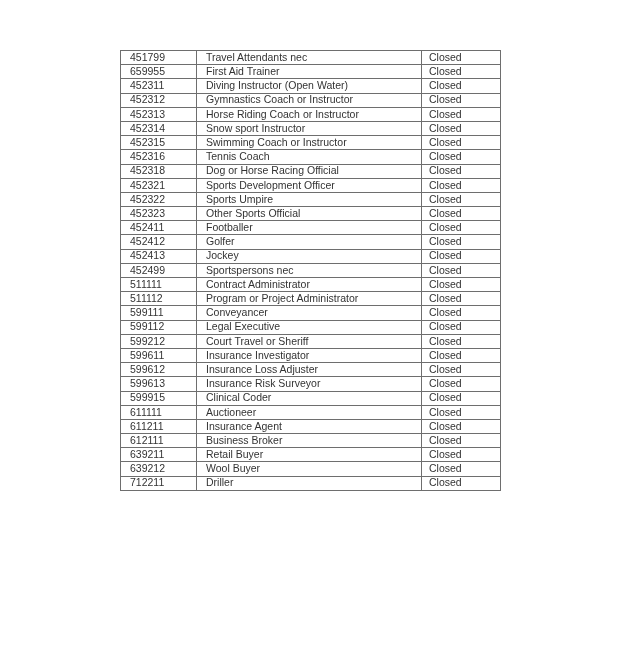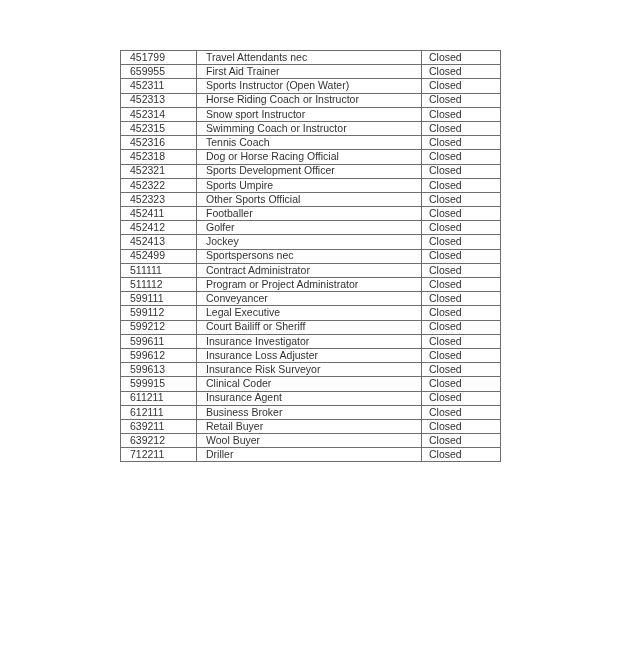--- a/index.html
+++ b/index.html
@@ -68,24 +68,29 @@
         </tr>
 
         <tr>
           <td class="code-cell">659955</td>
           <td class="name-cell">First Aid Trainer</td>
           <td class="status-cell">Closed</td>
         </tr>
 
         <tr>
           <td class="code-cell">452311</td>
-          <td class="name-cell">Sports Instructor (Open Water)</td>
-          <td class="status-cell">Closed</td>
-        </tr>
-
+          <td class="name-cell">Diving Instructor (Open Water)</td>
+          <td class="status-cell">Closed</td>
+        </tr>
+
+        <tr>
+          <td class="code-cell">452312</td>
+          <td class="name-cell">Gymnastics Coach or Instructor</td>
+          <td class="status-cell">Closed</td>
+        </tr>
 
         <tr>
           <td class="code-cell">452313</td>
           <td class="name-cell">Horse Riding Coach or Instructor</td>
           <td class="status-cell">Closed</td>
         </tr>
 
         <tr>
           <td class="code-cell">452314</td>
           <td class="name-cell">Snow sport Instructor</td>
@@ -172,21 +177,21 @@
         </tr>
 
         <tr>
           <td class="code-cell">599112</td>
           <td class="name-cell">Legal Executive</td>
           <td class="status-cell">Closed</td>
         </tr>
 
         <tr>
           <td class="code-cell">599212</td>
-          <td class="name-cell">Court Bailiff or Sheriff</td>
+          <td class="name-cell">Court Travel or Sheriff</td>
           <td class="status-cell">Closed</td>
         </tr>
 
         <tr>
           <td class="code-cell">599611</td>
           <td class="name-cell">Insurance Investigator</td>
           <td class="status-cell">Closed</td>
         </tr>
 
         <tr>
@@ -200,20 +205,25 @@
           <td class="name-cell">Insurance Risk Surveyor</td>
           <td class="status-cell">Closed</td>
         </tr>
 
         <tr>
           <td class="code-cell">599915</td>
           <td class="name-cell">Clinical Coder</td>
           <td class="status-cell">Closed</td>
         </tr>
 
+        <tr>
+          <td class="code-cell">611111</td>
+          <td class="name-cell">Auctioneer</td>
+          <td class="status-cell">Closed</td>
+        </tr>
 
 
         <tr>
           <td class="code-cell">611211</td>
           <td class="name-cell">Insurance Agent</td>
           <td class="status-cell">Closed</td>
         </tr>
 
         <tr>
           <td class="code-cell">612111</td>

